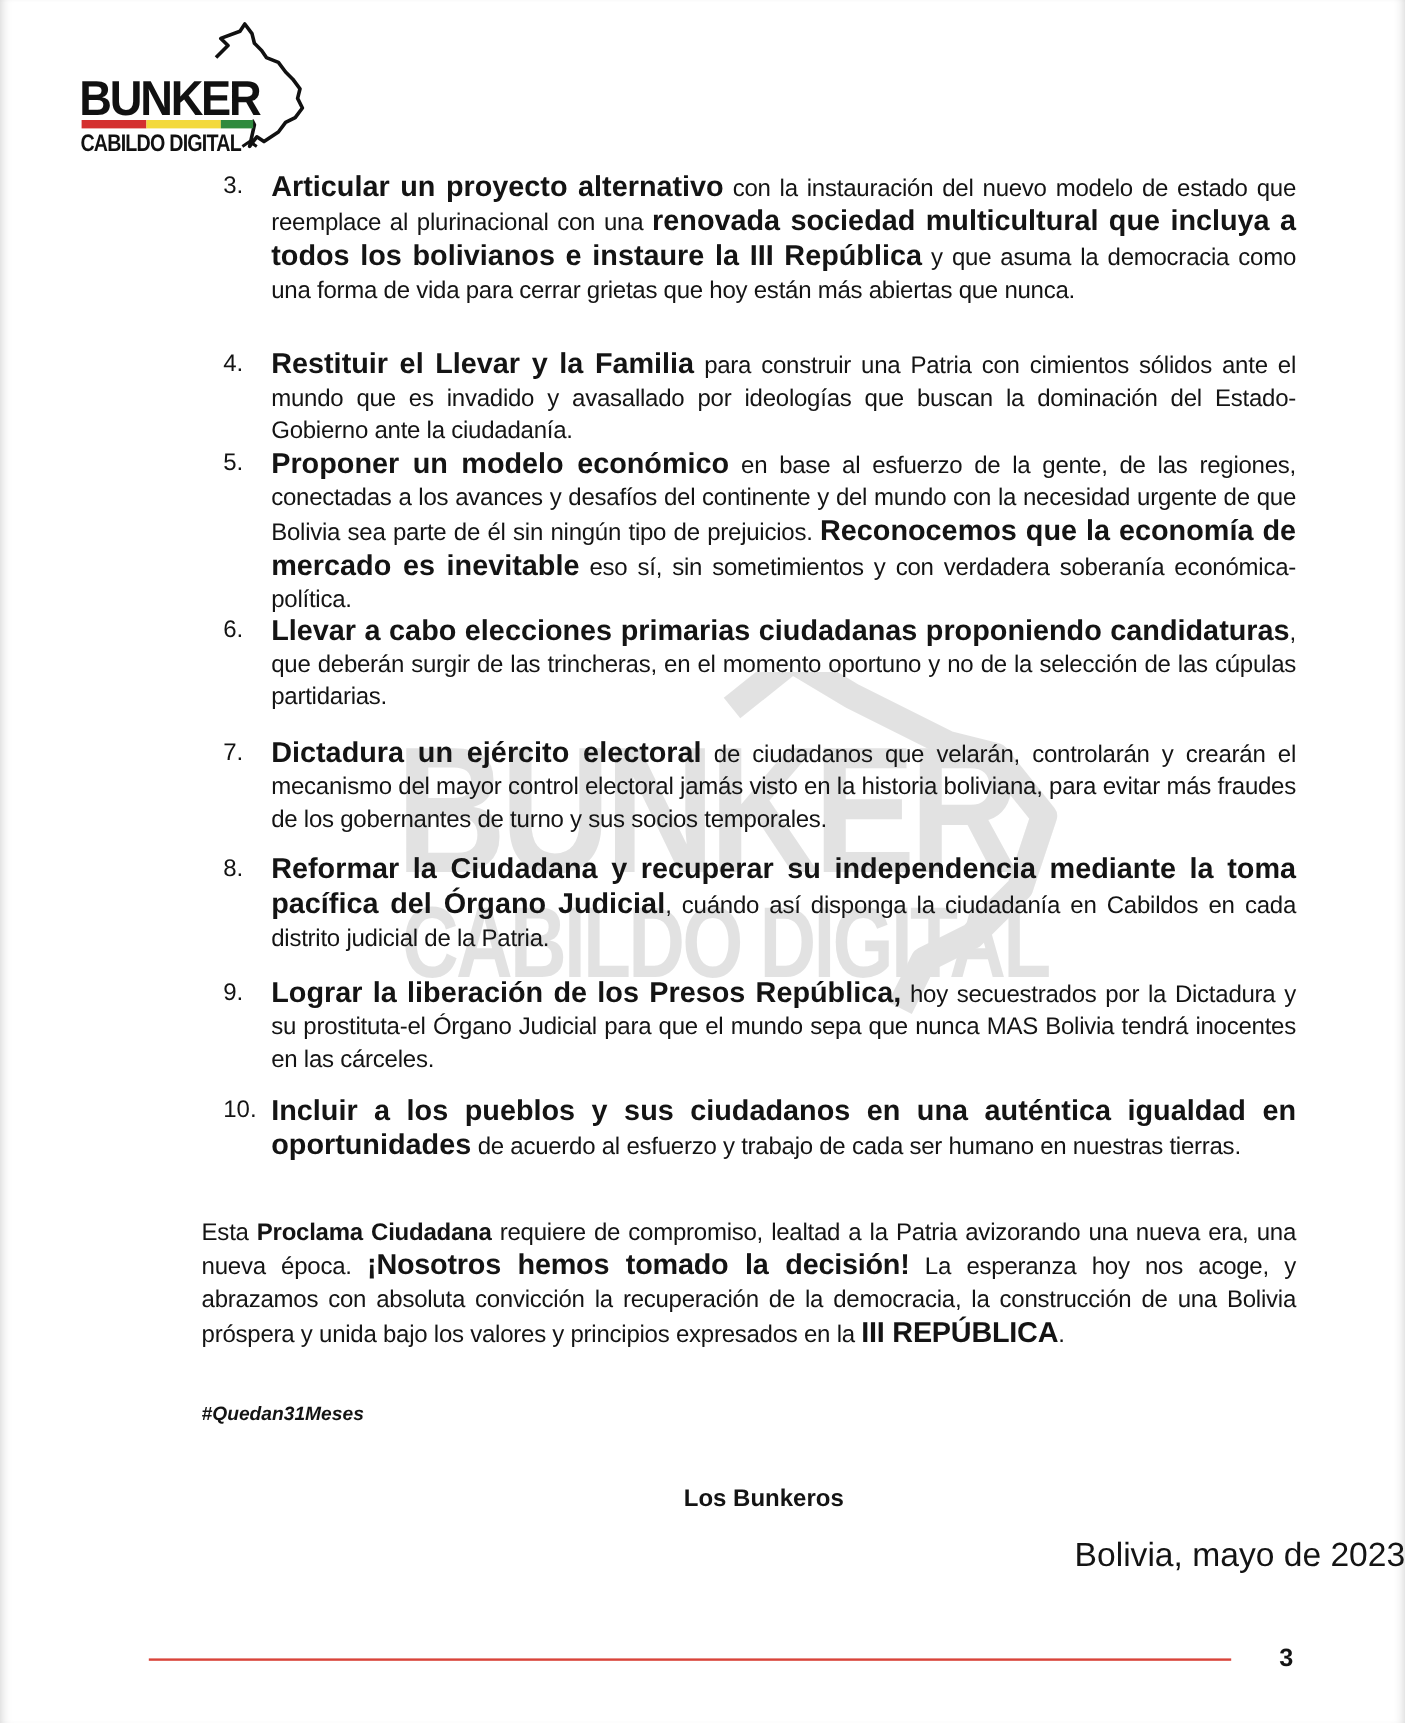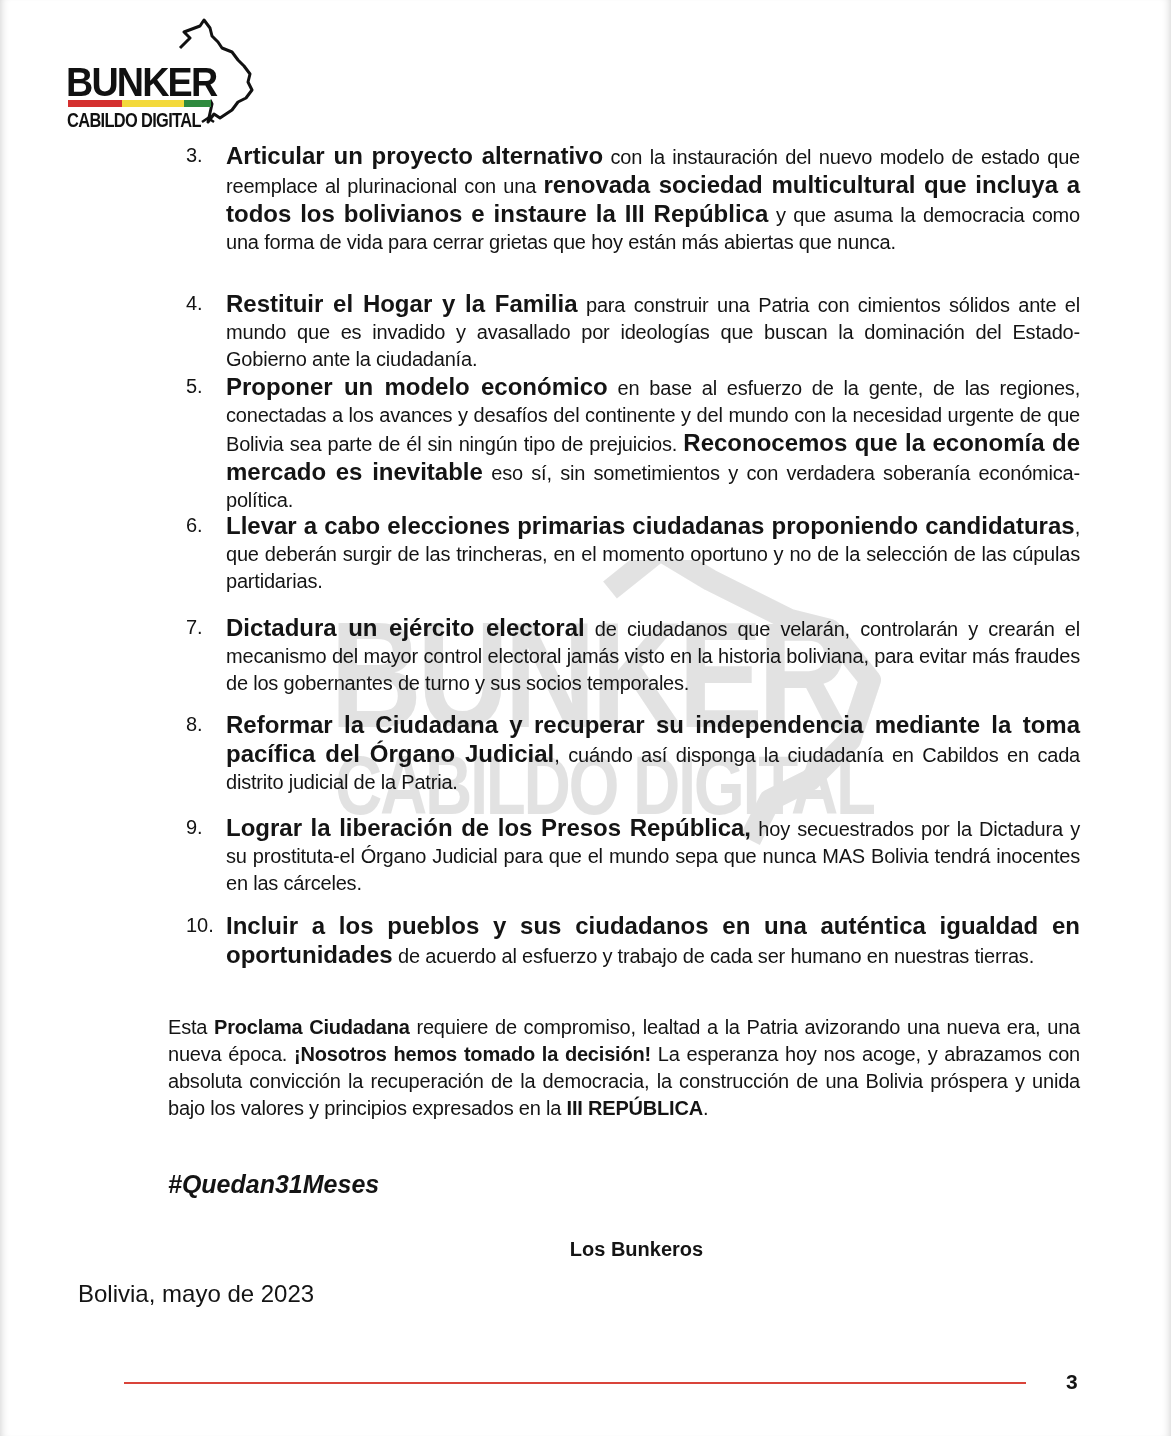--- a/index.html
+++ b/index.html
@@ -25,24 +25,24 @@
   
   .content { position:absolute; left:0; top:0; width:1171px; }
   ol.items { list-style:none; margin:0; padding:0; }
   .item { position:absolute; left:186px; width:894px; }
   .num { position:absolute; left:0; top:2px; font-size:20px; width:40px; }
   .body { margin-left:40px; font-size:20px; line-height:27px; text-align:justify; letter-spacing:-0.2px; }
   .body b { font-size:24px; font-weight:bold; letter-spacing:0; }
   .closing { position:absolute; left:168px; top:1014px; width:912px; font-size:20px; line-height:27px;
              text-align:justify; letter-spacing:-0.2px; }
   .closing b { font-size:20px; }
-  .closing b.big { font-size:20px; }
-  .hashtag { position:absolute; left:168px; top:1170px; font-size:25px; font-weight:bold; font-style:italic; }
+  .closing b.big { font-size:24px; }
+  .hashtag { position:absolute; left:168px; top:1170px; font-size:16px; font-weight:bold; font-style:italic; }
   .signature { position:absolute; left:0; width:1171px; top:1238px; text-align:center; font-size:20px; font-weight:bold; padding-left:102px; box-sizing:border-box; }
-  .place-date { position:absolute; left:0; width:1171px; top:1280px; text-align:left; font-size:24px; padding-left:78px; box-sizing:border-box; }
+  .place-date { position:absolute; left:0; width:1171px; top:1280px; text-align:right; font-size:28px; padding-left:78px; box-sizing:border-box; }
   .footer-line { position:absolute; left:124px; top:1382px; width:902px; height:2px; }
   .page-num { position:absolute; left:1066px; top:1370px; font-size:21px; font-weight:bold; }
 </style>
 </head>
 <body>
 
 <div class="page-edge"></div>
 
 <div class="logo">
   <svg width="200" height="118" viewBox="0 0 200 118">
@@ -67,21 +67,21 @@
 </div>
 
 <div class="content">
   <ol class="items">
     <li class="item" style="top:142px">
       <span class="num">3.</span>
       <div class="body"><b>Articular un proyecto alternativo</b><span> con la instauración del nuevo modelo de estado que reemplace al plurinacional con una </span><b>renovada sociedad multicultural que incluya a todos los bolivianos e instaure la III República</b><span> y que asuma la democracia como una forma de vida para cerrar grietas que hoy están más abiertas que nunca.</span></div>
     </li>
     <li class="item" style="top:290px">
       <span class="num">4.</span>
-      <div class="body"><b>Restituir el Hogar y la Familia</b><span> para construir una Patria con cimientos sólidos ante el mundo que es invadido y avasallado por ideologías que buscan la dominación del Estado-Gobierno ante la ciudadanía.</span></div>
+      <div class="body"><b>Restituir el Llevar y la Familia</b><span> para construir una Patria con cimientos sólidos ante el mundo que es invadido y avasallado por ideologías que buscan la dominación del Estado-Gobierno ante la ciudadanía.</span></div>
     </li>
     <li class="item" style="top:373px">
       <span class="num">5.</span>
       <div class="body"><b>Proponer un modelo económico</b><span> en base al esfuerzo de la gente, de las regiones, conectadas a los avances y desafíos del continente y del mundo con la necesidad urgente de que Bolivia sea parte de él sin ningún tipo de prejuicios. </span><b>Reconocemos que la economía de mercado es inevitable</b><span> eso sí, sin sometimientos y con verdadera soberanía económica-política.</span></div>
     </li>
     <li class="item" style="top:512px">
       <span class="num">6.</span>
       <div class="body"><b>Llevar a cabo elecciones primarias ciudadanas proponiendo candidaturas</b><span>, que deberán surgir de las trincheras, en el momento oportuno y no de la selección de las cúpulas partidarias.</span></div>
     </li>
     <li class="item" style="top:614px">

